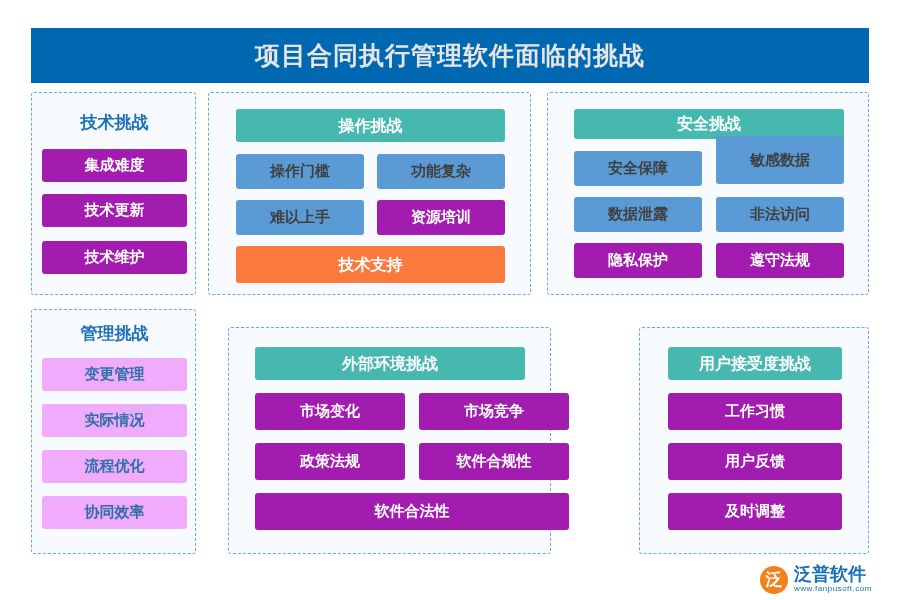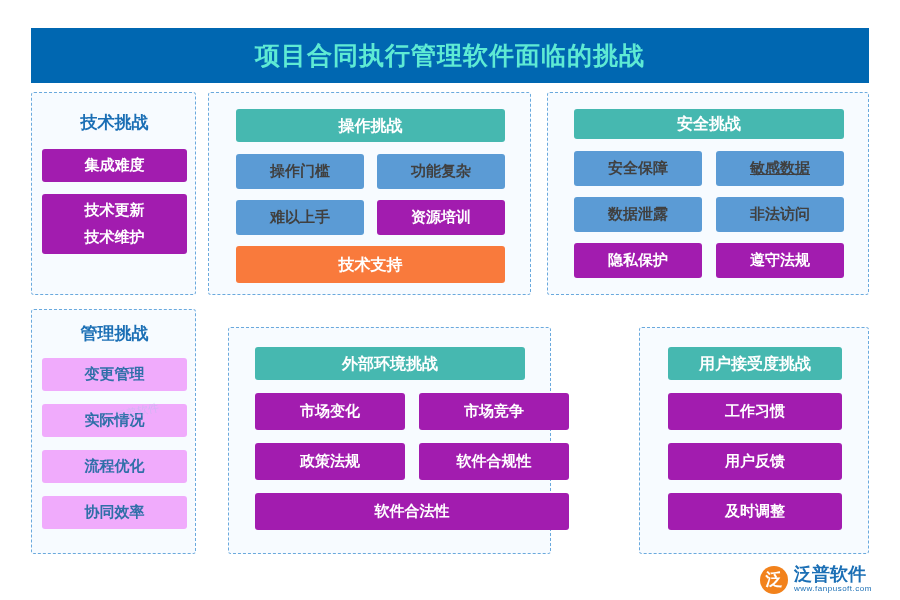--- a/index.html
+++ b/index.html
@@ -26,21 +26,21 @@
     left: 31px;
     top: 28px;
     width: 838px;
     height: 55px;
     background: #0067b1;
     display: flex;
     align-items: center;
     justify-content: center;
   }
   .title-banner .title-text {
-    color: #5eead4;
+    color: #e5e5e5;
     font-size: 25px;
     font-weight: bold;
     letter-spacing: 1px;
   }
 
   
   .panel {
     position: absolute;
     border: 1px dashed #6aa9dd;
     border-radius: 3px;
@@ -166,21 +166,21 @@
 <div id="page">
 
   <div class="title-banner">
     <span class="title-text">项目合同执行管理软件面临的挑战</span>
   </div>
 
   <div class="panel" id="panel-tech">
     <div class="chip chip-title-blue col1-title" style="top:16px;">技术挑战</div>
     <div class="chip chip-orange col1-chip" style="top:56px;">集成难度</div>
     <div class="chip chip-orange col1-chip" style="top:101px;">技术更新</div>
-    <div class="chip chip-orange col1-chip" style="top:128px;">技术维护</div>
+    <div class="chip chip-orange col1-chip" style="top:148px;">技术维护</div>
   </div>
 
   <div class="panel" id="panel-mgmt">
     <div class="chip chip-title-blue col1-title" style="top:10px;">管理挑战</div>
     <div class="chip chip-light col1-chip" style="top:48px;">变更管理</div>
     <div class="chip chip-light col1-chip" style="top:94px;">实际情况</div>
     <div class="chip chip-light col1-chip" style="top:140px;">流程优化</div>
     <div class="chip chip-light col1-chip" style="top:186px;">协同效率</div>
   </div>
 
@@ -189,21 +189,21 @@
     <div class="chip chip-blue abs" style="left:27px; top:61px; width:128px; height:35px;">操作门槛</div>
     <div class="chip chip-blue abs" style="left:168px; top:61px; width:128px; height:35px;">功能复杂</div>
     <div class="chip chip-blue abs" style="left:27px; top:107px; width:128px; height:35px;">难以上手</div>
     <div class="chip chip-orange abs" style="left:168px; top:107px; width:128px; height:35px;">资源培训</div>
     <div class="chip chip-orange-deep abs" style="left:27px; top:153px; width:269px; height:37px;">技术支持</div>
   </div>
 
   <div class="panel" id="panel-sec">
     <div class="chip chip-head-teal abs" style="left:26px; top:16px; width:270px; height:30px;">安全挑战</div>
     <div class="chip chip-blue abs" style="left:26px; top:58px; width:128px; height:35px;">安全保障</div>
-    <div class="chip chip-blue abs" style="left:168px; top:58px; width:128px; height:35px;text-decoration:underline;">敏感数据</div>
+    <div class="chip chip-blue abs" style="left:168px; top:43px; width:128px; height:48px;">敏感数据</div>
     <div class="chip chip-blue abs" style="left:26px; top:104px; width:128px; height:35px;">数据泄露</div>
     <div class="chip chip-blue abs" style="left:168px; top:104px; width:128px; height:35px;">非法访问</div>
     <div class="chip chip-orange abs" style="left:26px; top:150px; width:128px; height:35px;">隐私保护</div>
     <div class="chip chip-orange abs" style="left:168px; top:150px; width:128px; height:35px;">遵守法规</div>
   </div>
 
   <div class="panel" id="panel-ext">
     <div class="chip chip-head-teal abs" style="left:26px; top:19px; width:270px; height:33px;">外部环境挑战</div>
     <div class="chip chip-orange abs" style="left:26px; top:65px; width:150px; height:37px;">市场变化</div>
     <div class="chip chip-orange abs" style="left:190px; top:65px; width:150px; height:37px;">市场竞争</div>

